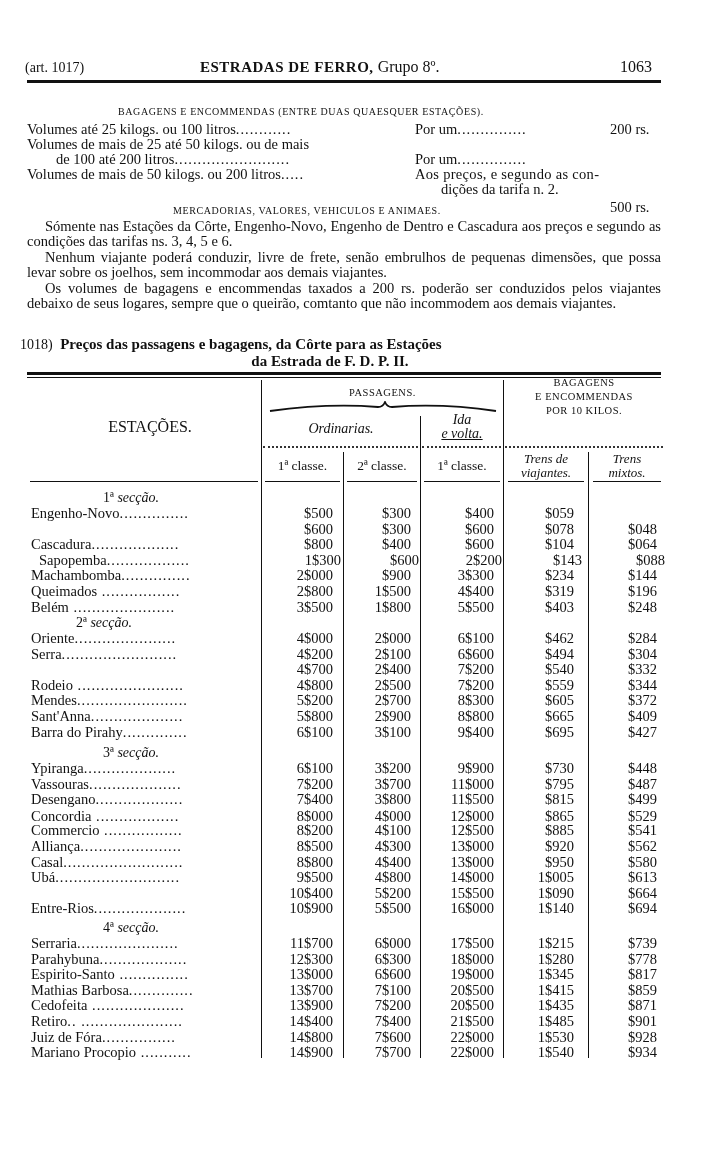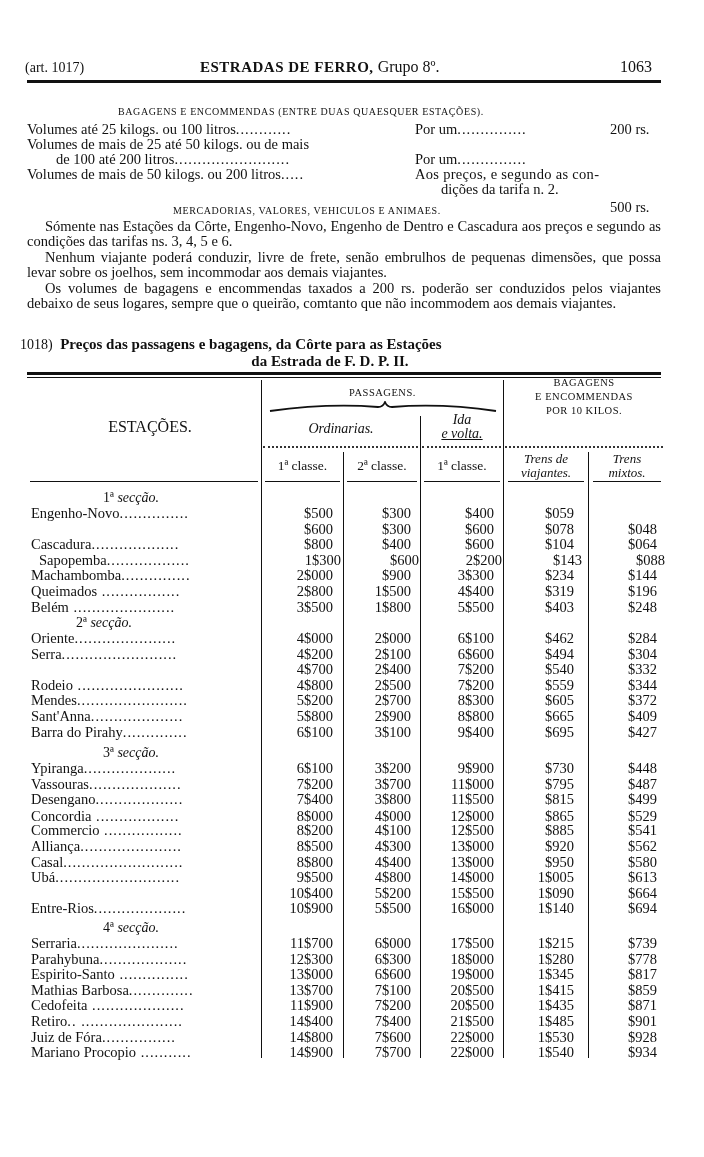--- a/index.html
+++ b/index.html
@@ -343,21 +343,21 @@
     <div class="row" style="top: 982.8px;">
       <div class="name"><span>Mathias Barbosa</span><span class="dots">..............</span></div>
       <div class="c c1">13$700</div>
       <div class="c c2">7$100</div>
       <div class="c c3">20$500</div>
       <div class="c c4">1$415</div>
       <div class="c c5">$859</div>
     </div>
     <div class="row" style="top: 998.4px;">
       <div class="name"><span>Cedofeita</span><span class="dots"> ....................</span></div>
-      <div class="c c1">11$900</div>
+      <div class="c c1">13$900</div>
       <div class="c c2">7$200</div>
       <div class="c c3">20$500</div>
       <div class="c c4">1$435</div>
       <div class="c c5">$871</div>
     </div>
     <div class="row" style="top: 1014px;">
       <div class="name"><span>Retiro</span><span class="dots">.. ......................</span></div>
       <div class="c c1">14$400</div>
       <div class="c c2">7$400</div>
       <div class="c c3">21$500</div>

